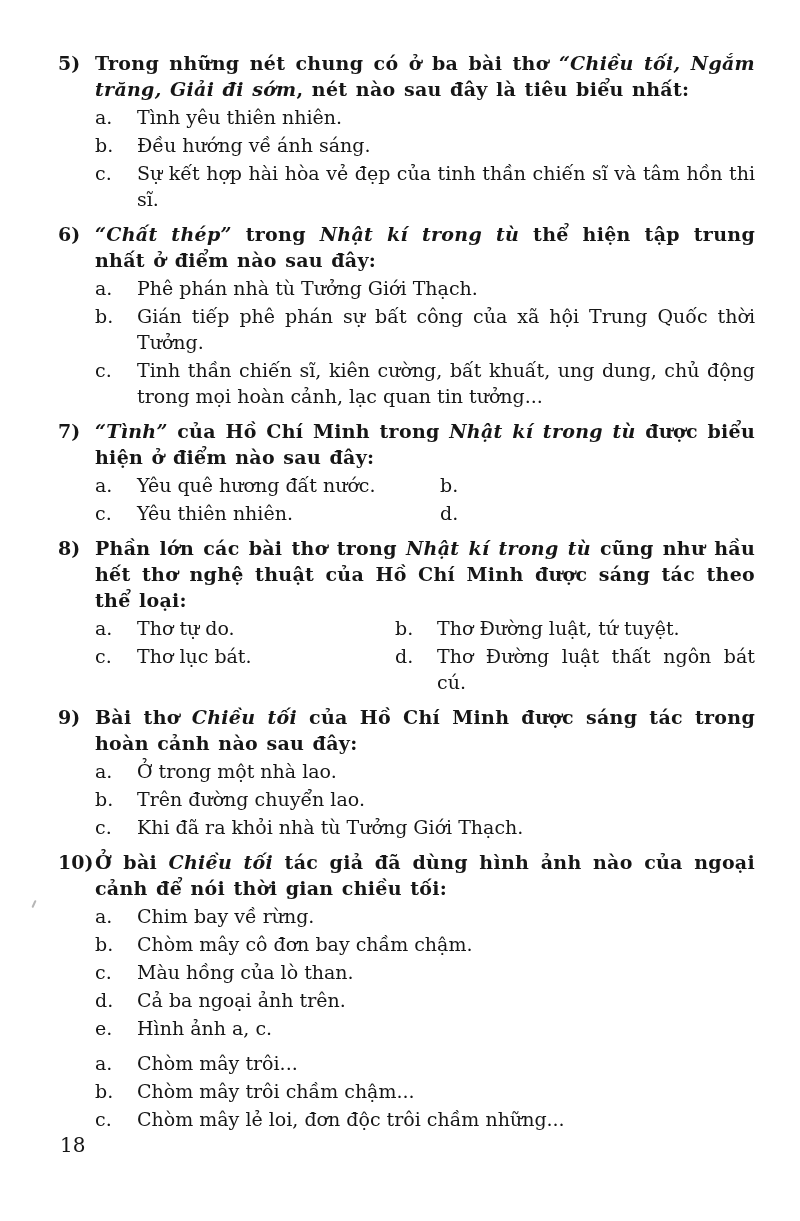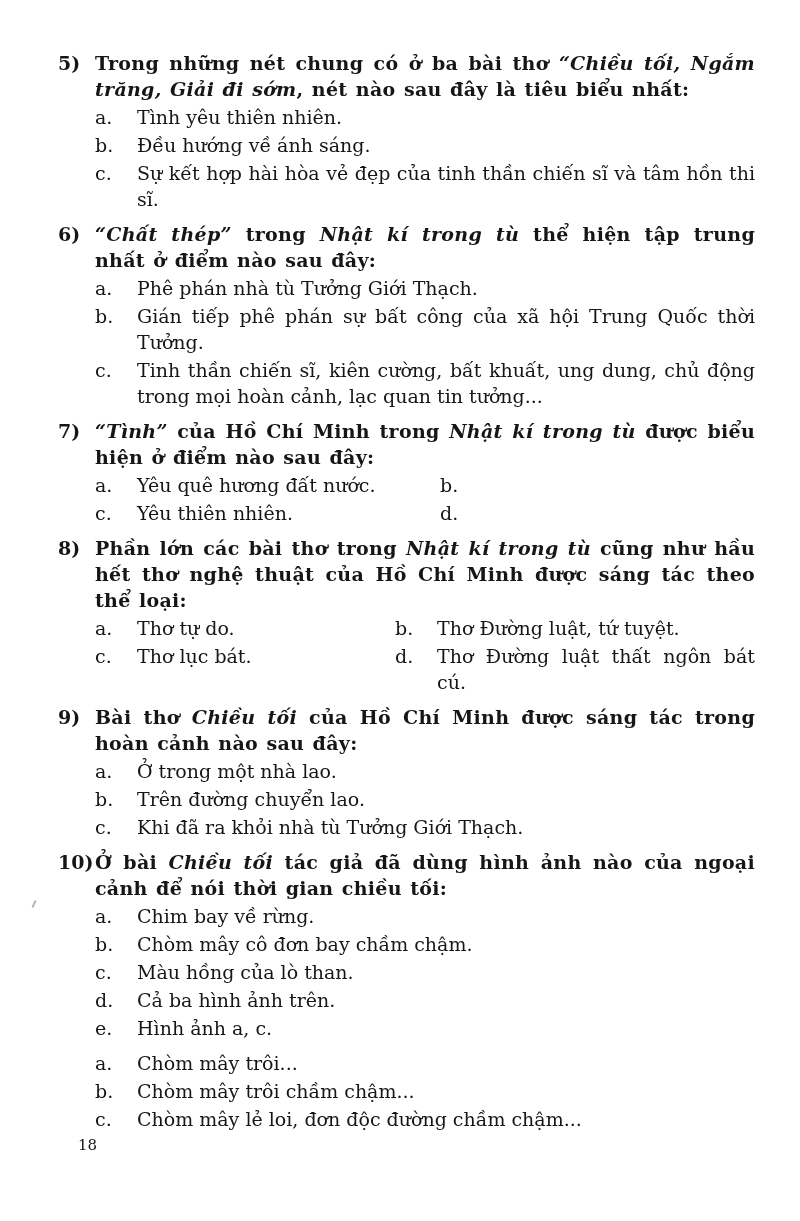--- a/index.html
+++ b/index.html
@@ -38,22 +38,21 @@
   .option { display: flex; margin-top: 2px; }
   .opt-label { flex: 0 0 33px; }
   .opt-text  { flex: 1; text-align: justify; margin-left: 9px; }
   .options.grid { display: grid; }
   .options.cols-a { grid-template-columns: 345px 1fr; }
   .options.cols-b { grid-template-columns: 300px 1fr; }
   .page-number {
     position: absolute;
     left: 60px;
     top: 1132px;
-    font-size: 15px;
-    margin-left: 18px;
+    font-size: 20px;
   }
   .scan-mark {
     position: absolute;
     left: 30px;
     top: 903px;
     width: 8px;
     height: 2px;
     background: #7a7a7a;
     opacity: 0.55;
     transform: rotate(-65deg);
@@ -189,41 +188,41 @@
       <div class="option">
         <span class="opt-label">b.</span>
         <span class="opt-text">Chòm mây cô đơn bay chầm chậm.</span>
       </div>
       <div class="option">
         <span class="opt-label">c.</span>
         <span class="opt-text">Màu hồng của lò than.</span>
       </div>
       <div class="option">
         <span class="opt-label">d.</span>
-        <span class="opt-text">Cả ba hình ảnh trên.</span>
+        <span class="opt-text">Cả ba ngoại ảnh trên.</span>
       </div>
       <div class="option">
         <span class="opt-label">e.</span>
         <span class="opt-text">Hình ảnh a, c.</span>
       </div>
     </div>
   </section>
 
   <section class="question">
     <div class="options">
       <div class="option">
         <span class="opt-label">a.</span>
         <span class="opt-text">Chòm mây trôi...</span>
       </div>
       <div class="option">
         <span class="opt-label">b.</span>
         <span class="opt-text">Chòm mây trôi chầm chậm...</span>
       </div>
       <div class="option">
         <span class="opt-label">c.</span>
-        <span class="opt-text">Chòm mây lẻ loi, đơn độc đường chầm chậm...</span>
+        <span class="opt-text">Chòm mây lẻ loi, đơn độc trôi chầm những...</span>
       </div>
     </div>
   </section>
 
   <span class="scan-mark"></span>
   <div class="page-number">18</div>
 </main>
 
 </body></html>

